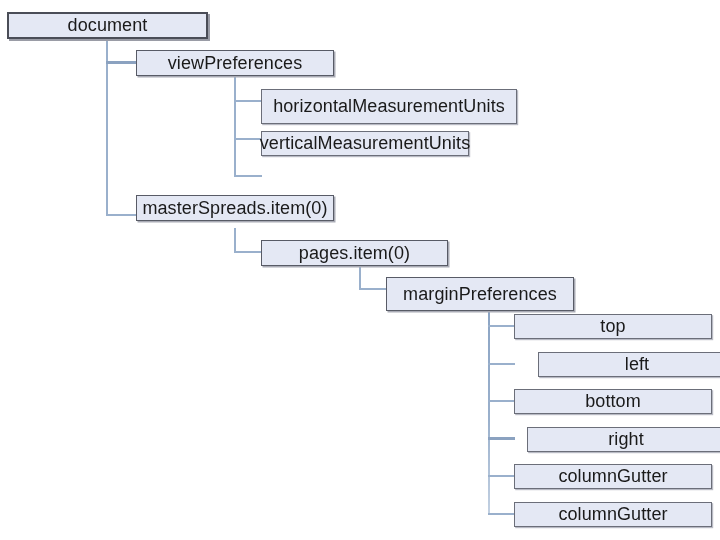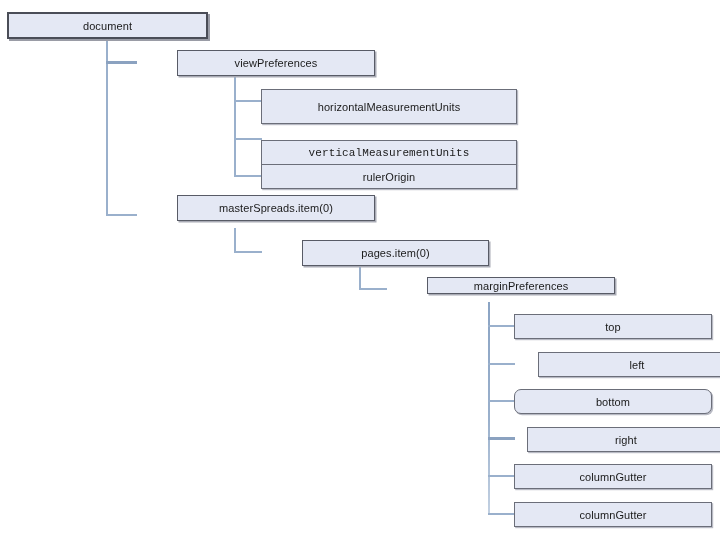--- a/index.html
+++ b/index.html
@@ -19,36 +19,35 @@
     overflow: hidden;
   }
   
   .node {
     position: absolute;
     box-sizing: border-box;
     background: #e4e8f4;
     display: flex;
     align-items: center;
     justify-content: center;
-    font-size: 11px;
+    font-size: 18px;
     color: #1a1a1a;
     letter-spacing: 0.1px;
     white-space: nowrap;
     z-index: 5;
   }
   
   .node.root {
     border: 2px solid #4a4d57;
     box-shadow: 2px 2px 0 0 #9a9ca6;
   }
   
   .node.branch {
     border: 1.6px solid #585b66;
     box-shadow: 1.5px 1.5px 0 0 #a9abb5;
-    margin-left: 41px;
   }
   
   .node.leaf {
     border: 1.3px solid #6b6e79;
     box-shadow: 1.2px 1.2px 0 0 #b8bac4;
   }
   
   .vline, .hline {
     position: absolute;
     z-index: 1;
@@ -99,49 +98,46 @@
   </div>
 
   <div class="node branch" style="left:136px; top:50px; width:198px; height:26px;">
     <span>viewPreferences</span>
   </div>
 
   <div class="node leaf" style="left:261px; top:89px; width:256px; height:35px;">
     <span>horizontalMeasurementUnits</span>
   </div>
 
-  <div class="node leaf" style="left:261px; top:140px; width:256px; height:25px;font-family:Liberation Mono, monospace;">
+  <div class="node leaf" style="left:261px; top:131px; width:208px; height:25px;">
     <span>verticalMeasurementUnits</span>
   </div>
 
-  <div class="node leaf" style="left:261px; top:164px; width:256px; height:25px;">
-    <span>rulerOrigin</span>
-  </div>
 
   <div class="node branch" style="left:136px; top:195px; width:198px; height:26px;">
     <span>masterSpreads.item(0)</span>
   </div>
 
   <div class="node branch" style="left:261px; top:240px; width:187px; height:26px;">
     <span>pages.item(0)</span>
   </div>
 
-  <div class="node branch" style="left:386px; top:277px; width:188px; height:17px;">
+  <div class="node branch" style="left:386px; top:277px; width:188px; height:34px;">
     <span>marginPreferences</span>
   </div>
 
   <div class="node leaf" style="left:514px; top:314px; width:198px; height:25px;text-align:right;">
     <span>top</span>
   </div>
 
   <div class="node leaf" style="left:538px; top:352px; width:198px; height:25px;">
     <span>left</span>
   </div>
 
-  <div class="node leaf" style="left:514px; top:389px; width:198px; height:25px;border-radius:7px;">
+  <div class="node leaf" style="left:514px; top:389px; width:198px; height:25px;">
     <span>bottom</span>
   </div>
 
   <div class="node leaf" style="left:527px; top:427px; width:198px; height:25px;">
     <span>right</span>
   </div>
 
   <div class="node leaf" style="left:514px; top:464px; width:198px; height:25px;">
     <span>columnGutter</span>
   </div>

